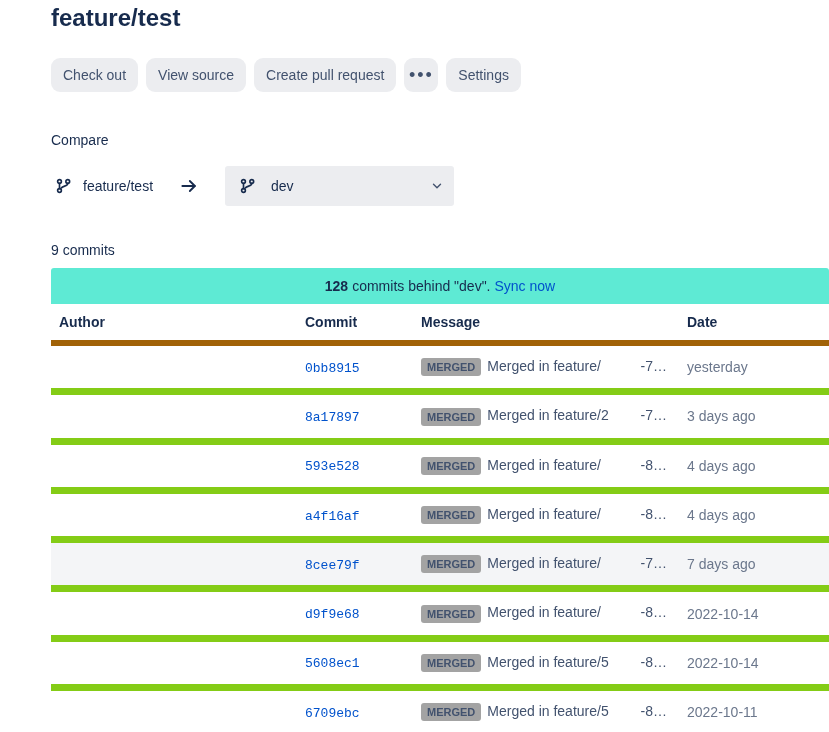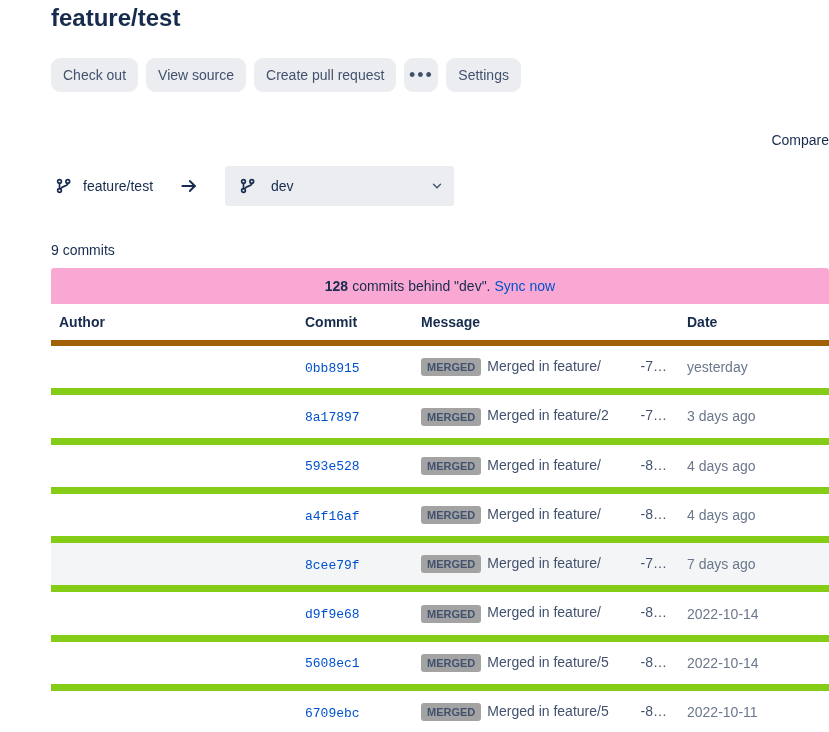--- a/index.html
+++ b/index.html
@@ -3,30 +3,30 @@
   <meta charset="utf-8">
   <style>
     * { box-sizing: border-box; margin: 0; padding: 0; }
     body { font-family: -apple-system, BlinkMacSystemFont, "Segoe UI", Helvetica, Arial, sans-serif; color: #172B4D; background: #fff; font-size: 14px; padding: 0 0 40px 0; }
     .container { padding-left: 51px; padding-right: 0; }
     h1.page-title { font-size: 24px; font-weight: 600; color: #172B4D; margin-top: 4px; margin-bottom: 26px; }
     .toolbar { display: flex; gap: 8px; margin-bottom: 40px; }
     .btn { display: inline-flex; align-items: center; justify-content: center; background: rgba(9,30,66,0.08); color: #42526E; border: none; border-radius: 9px; padding: 0 12px; height: 34px; font-size: 14px; font-weight: 500; cursor: pointer; }
     .btn-more { width: 34px; padding: 0; }
     .dots { font-size: 18px; letter-spacing: 2px; line-height: 1; color: #42526E; }
-    .section-label { font-size: 14px; font-weight: 500; color: #172B4D; margin-bottom: 18px; text-align: right; }
+    .section-label { font-size: 14px; font-weight: 500; color: #172B4D; margin-bottom: 18px; }
     .compare-row { display: flex; align-items: center; gap: 24px; margin-bottom: 36px; }
     .src-branch { display: inline-flex; align-items: center; gap: 10px; color: #172B4D; font-size: 14px; padding-left: 4px; }
     .branch-icon { display: inline-flex; }
     .arrow-box { display: inline-flex; width: 24px; height: 24px; align-items: center; justify-content: center; }
     .branch-select { display: inline-flex; align-items: center; background: rgba(9,30,66,0.08); border-radius: 3px; height: 40px; padding: 0 10px 0 14px; width: 229px; cursor: pointer; justify-content: space-between; }
     .branch-select-left { display: inline-flex; align-items: center; gap: 14px; }
     .caret-down { display: inline-flex; }
     .commits-count { font-size: 14px; font-weight: 400; color: #172B4D; margin-bottom: 10px; }
-    .behind-banner { background: #f9a8d4; color: #172B4D; display: flex; justify-content: center; align-items: center; height: 36px; font-size: 14px; border-radius: 3px 3px 0 0; }
+    .behind-banner { background: #5eead4; color: #172B4D; display: flex; justify-content: center; align-items: center; height: 36px; font-size: 14px; border-radius: 3px 3px 0 0; }
     .behind-banner b { font-weight: 700; margin-right: 4px; }
     .sync-link { color: #0052CC; margin-left: 4px; cursor: pointer; }
     .table-wrap { width: 100%; }
     table { width: 100%; border-collapse: collapse; table-layout: fixed; }
     thead th { text-align: left; font-weight: 600; font-size: 14px; color: #172B4D; padding: 10px 8px; border-bottom: 6px solid #a16207; }
     tbody td { padding: 12px 8px; border-bottom: 7px solid #84cc16; vertical-align: middle; font-size: 14px; white-space: nowrap; overflow: hidden; text-overflow: ellipsis; }
     tbody tr.highlight { background: #F4F5F7; }
     col.c-author { width: 246px; }
     col.c-commit { width: 116px; }
     col.c-message { width: auto; }

